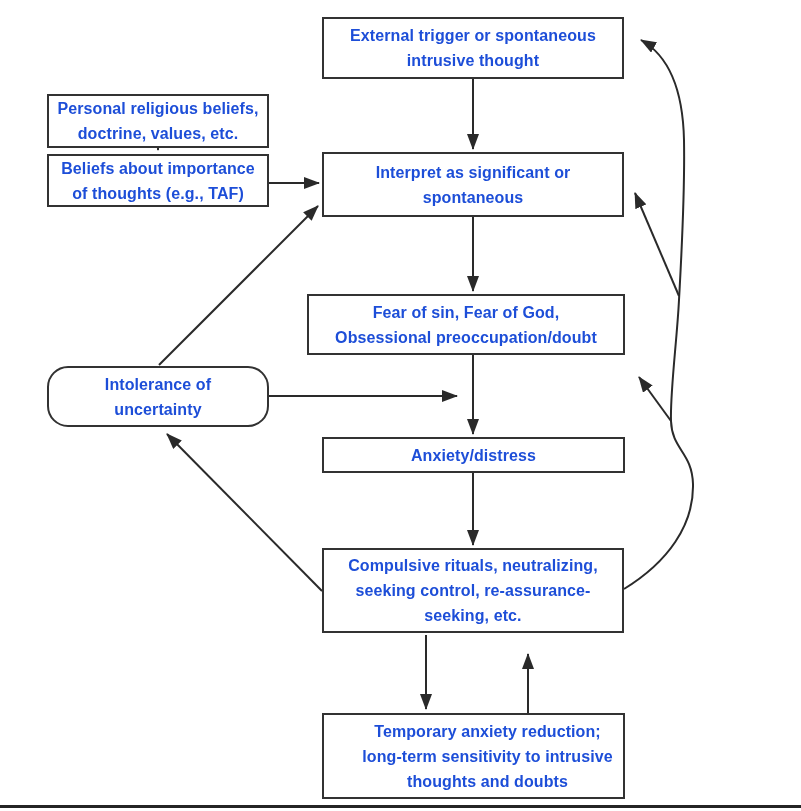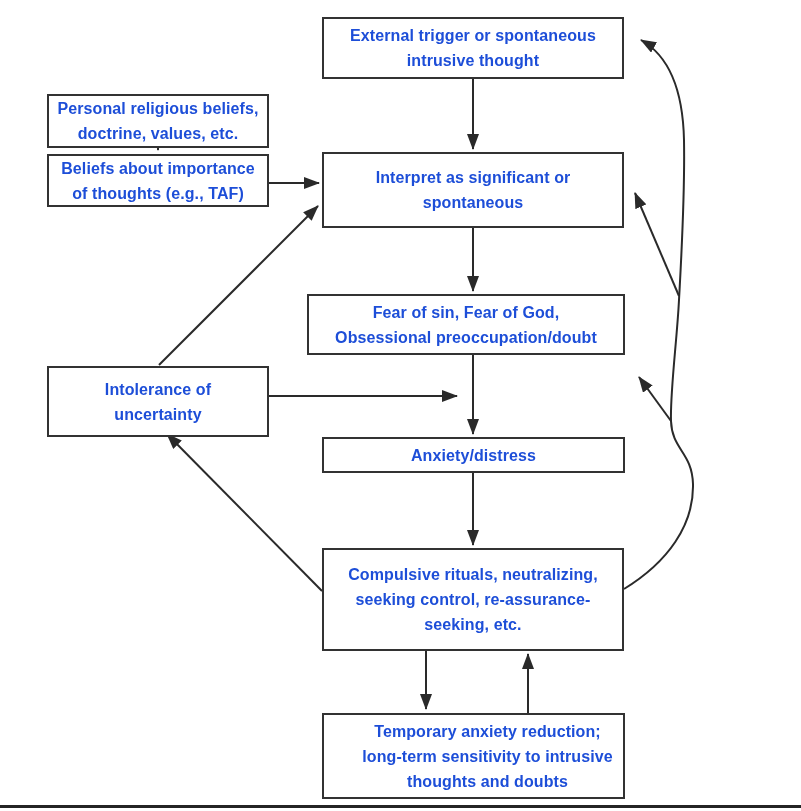--- a/index.html
+++ b/index.html
@@ -68,40 +68,40 @@
   <div class="node" style="left:47px;top:59px;width:222px;height:54px;margin-top:35px;">
     <span>Personal religious beliefs,</span>
     <span>doctrine, values, etc.</span>
   </div>
 
   <div class="node" style="left:47px;top:154px;width:222px;height:53px;">
     <span>Beliefs about importance</span>
     <span>of thoughts (e.g., TAF)</span>
   </div>
 
-  <div class="node" style="left:322px;top:152px;width:302px;height:76px;">
+  <div class="node" style="left:322px;top:152px;width:302px;height:65px;">
     <span>Interpret as significant or</span>
     <span>spontaneous</span>
   </div>
 
   <div class="node" style="left:307px;top:294px;width:318px;height:61px;">
     <span>Fear of sin, Fear of God,</span>
     <span>Obsessional preoccupation/doubt</span>
   </div>
 
-  <div class="node" style="left:47px;top:366px;width:222px;height:71px;">
+  <div class="node" style="left:47px;top:366px;width:222px;height:61px;border-radius:21px;">
     <span>Intolerance of</span>
     <span>uncertainty</span>
   </div>
 
   <div class="node" style="left:322px;top:437px;width:303px;height:36px;">
     <span>Anxiety/distress</span>
   </div>
 
-  <div class="node" style="left:322px;top:548px;width:302px;height:103px;">
+  <div class="node" style="left:322px;top:548px;width:302px;height:85px;">
     <span>Compulsive rituals, neutralizing,</span>
     <span>seeking control, re-assurance-</span>
     <span>seeking, etc.</span>
   </div>
 
   <div class="node" style="left:322px;top:713px;width:303px;height:86px;padding-left:28px;">
     <span>Temporary anxiety reduction;</span>
     <span>long-term sensitivity to intrusive</span>
     <span>thoughts and doubts</span>
   </div>

